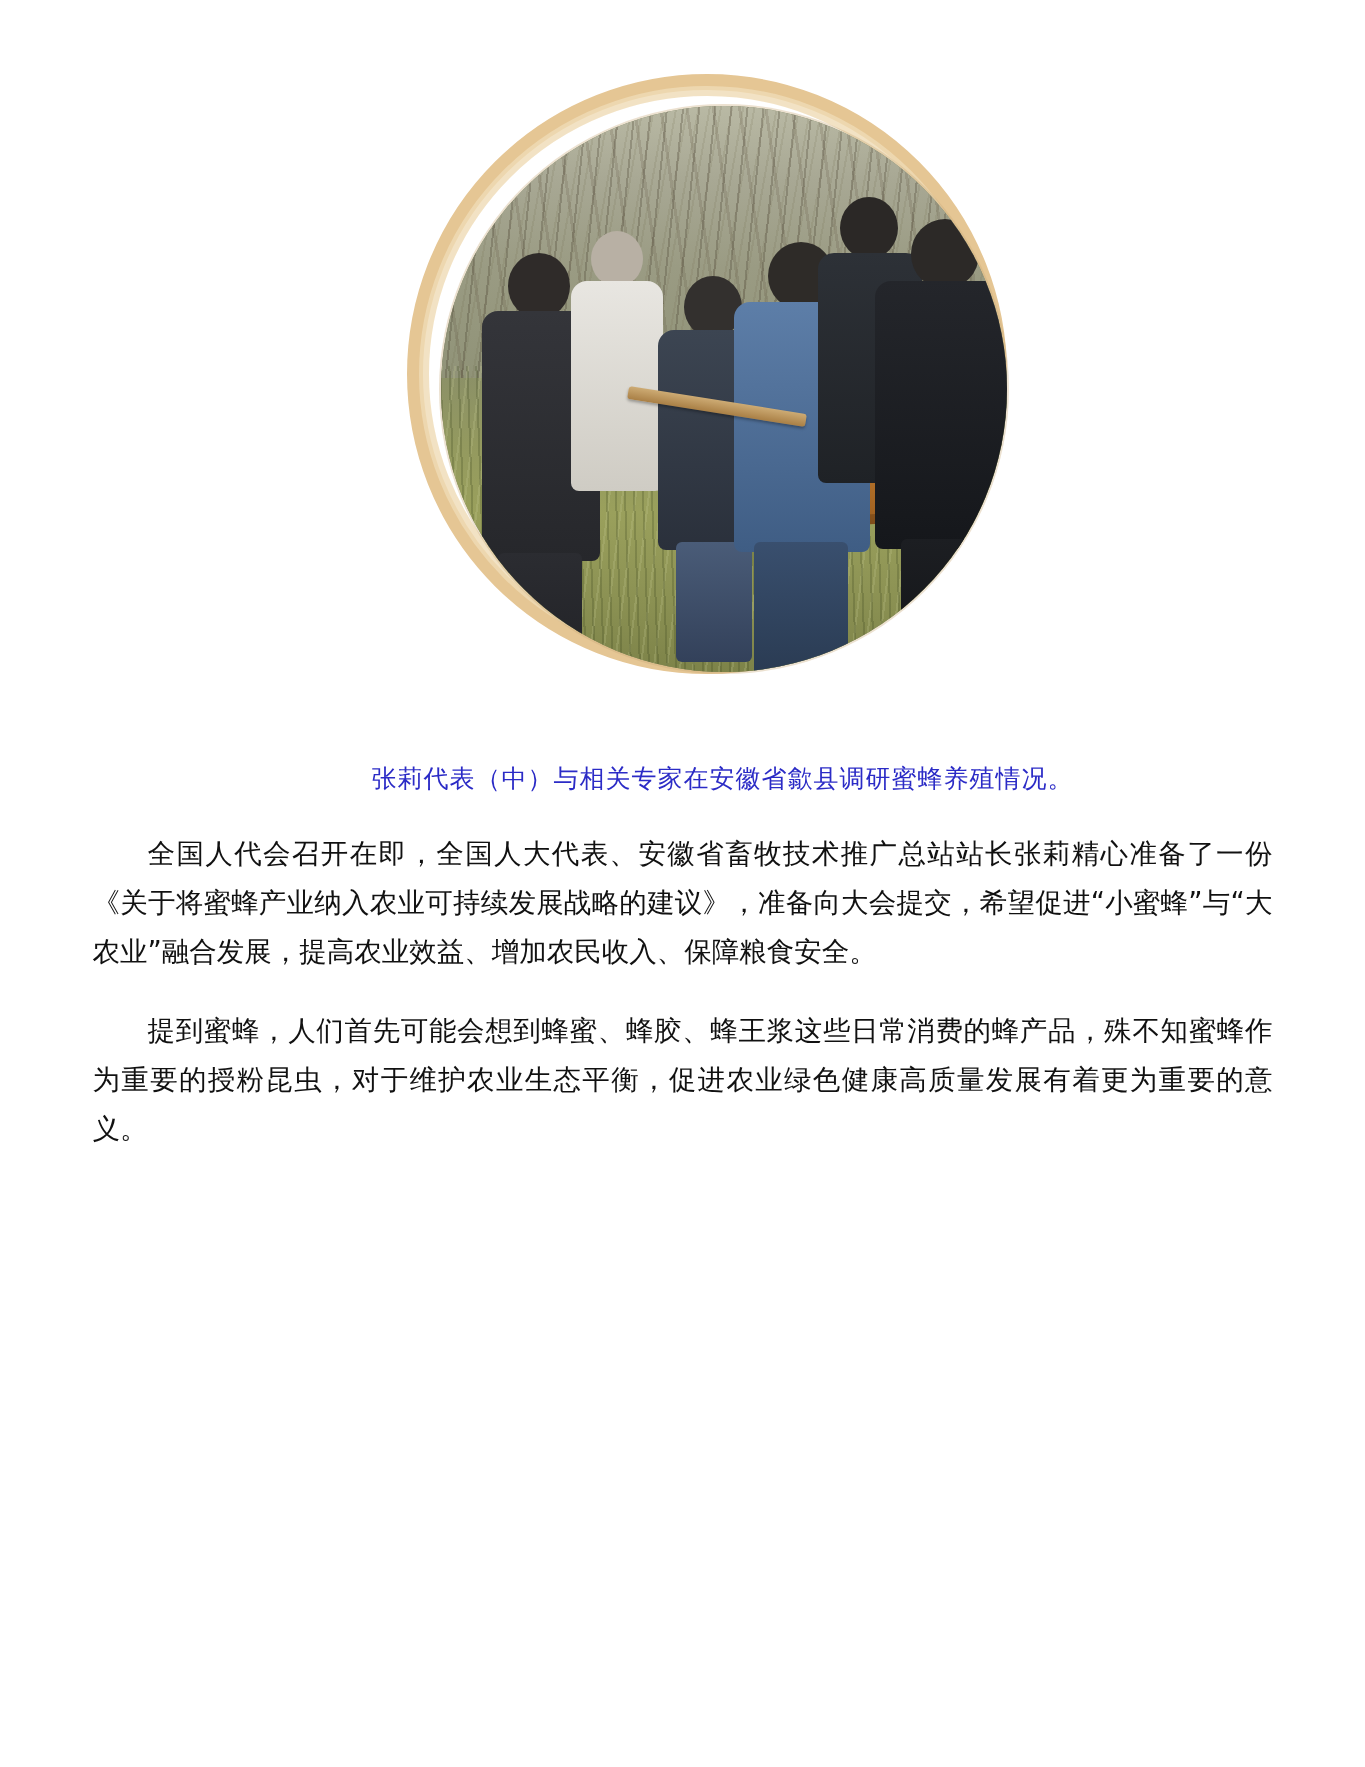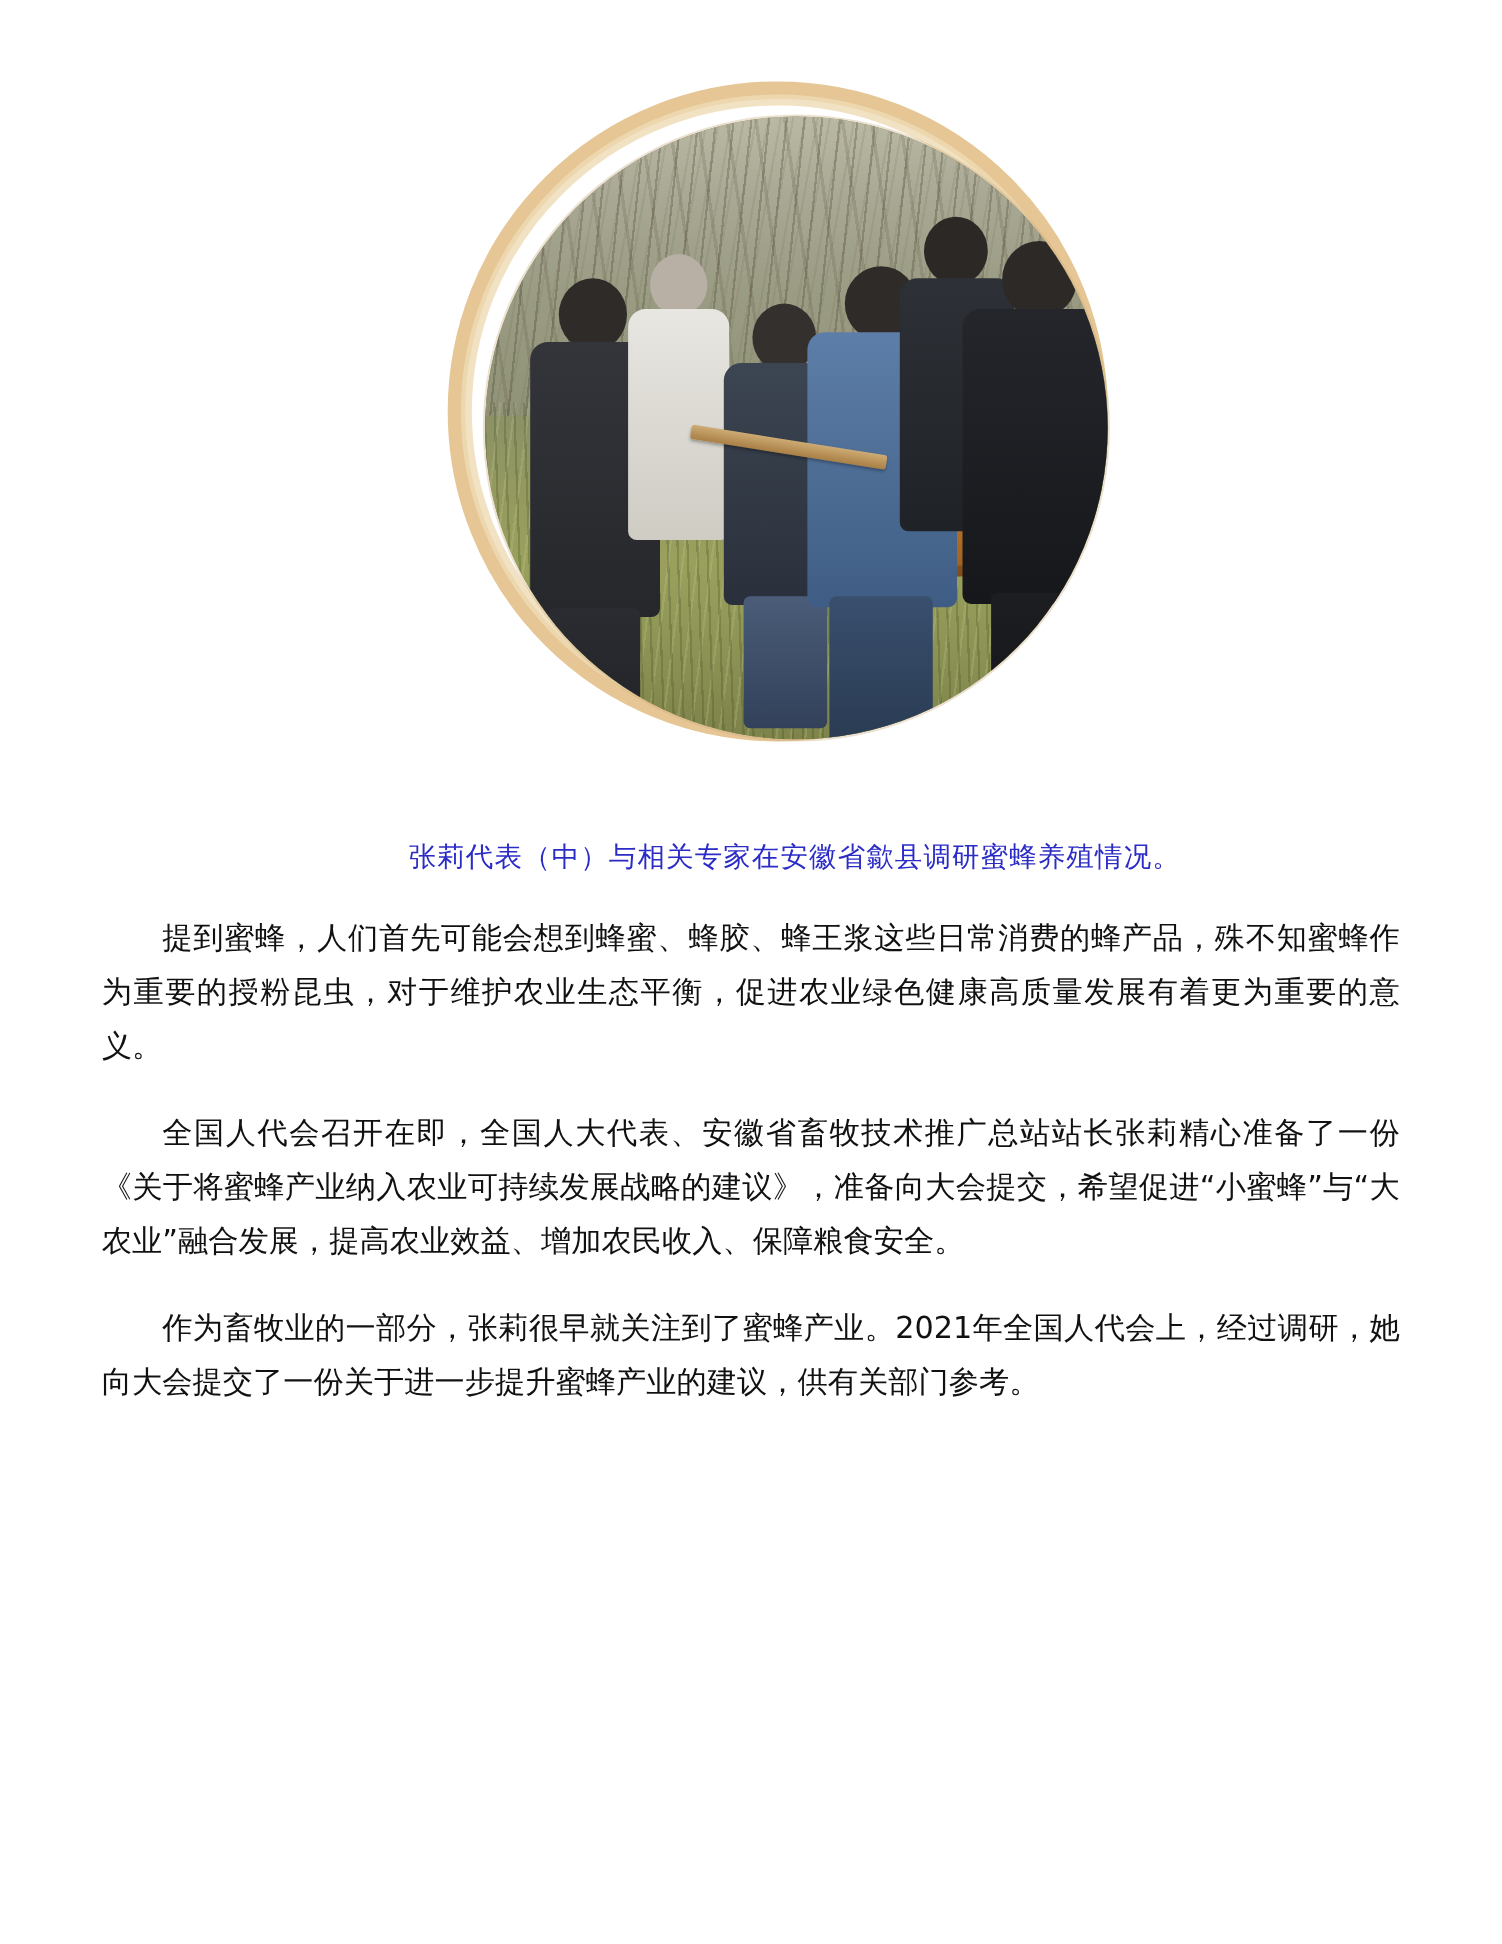--- a/index.html
+++ b/index.html
@@ -248,18 +248,17 @@
 
           <div class="frame-bar"></div>
         </div>
       </div>
     </div>
 
     <figcaption class="caption">张莉代表（中）与相关专家在安徽省歙县调研蜜蜂养殖情况。</figcaption>
   </figure>
 
   <div class="article">
+    <p>全国人代会召开在即，全国人大代表、安徽省畜牧技术推广总站站长张莉精心准备了一份《关于将蜜蜂产业纳入农业可持续发展战略的建议》，准备向大会提交，希望促进“小蜜蜂”与“大农业”融合发展，提高农业效益、增加农民收入、保障粮食安全。</p>
     <p>提到蜜蜂，人们首先可能会想到蜂蜜、蜂胶、蜂王浆这些日常消费的蜂产品，殊不知蜜蜂作为重要的授粉昆虫，对于维护农业生态平衡，促进农业绿色健康高质量发展有着更为重要的意义。</p>
-    <p>全国人代会召开在即，全国人大代表、安徽省畜牧技术推广总站站长张莉精心准备了一份《关于将蜜蜂产业纳入农业可持续发展战略的建议》，准备向大会提交，希望促进“小蜜蜂”与“大农业”融合发展，提高农业效益、增加农民收入、保障粮食安全。</p>
-    <p>作为畜牧业的一部分，张莉很早就关注到了蜜蜂产业。2021年全国人代会上，经过调研，她向大会提交了一份关于进一步提升蜜蜂产业的建议，供有关部门参考。</p>
   </div>
 
 </div>
 
 </body></html>

